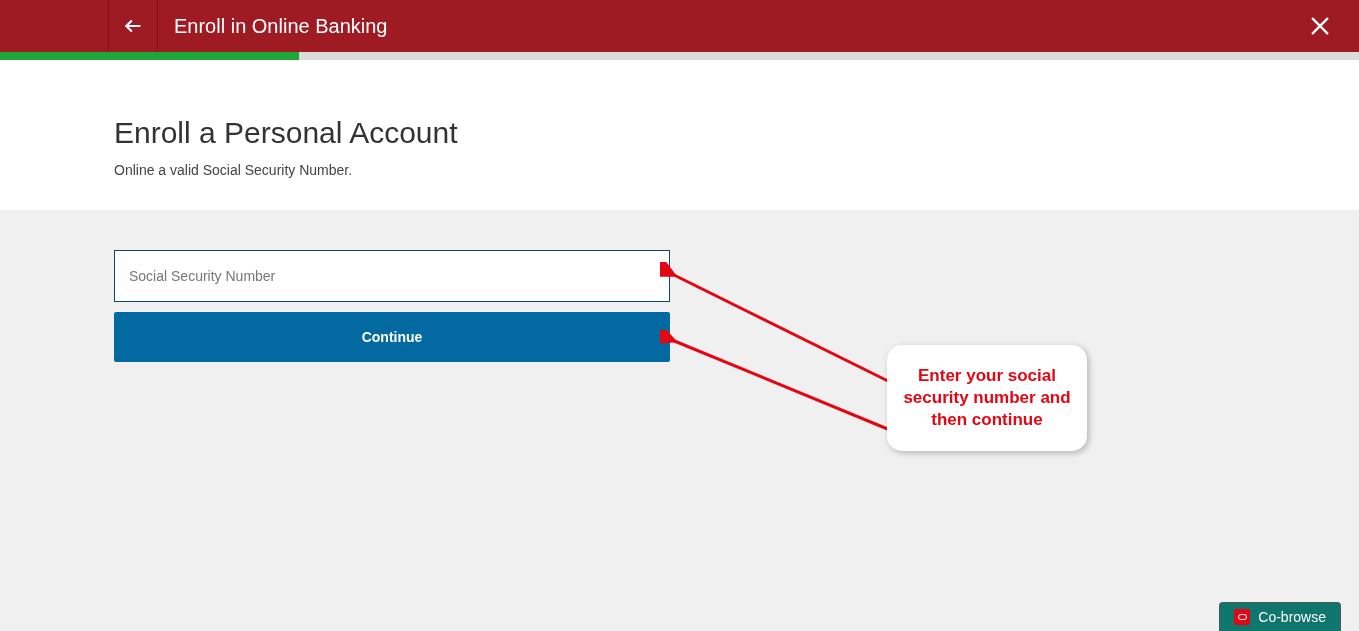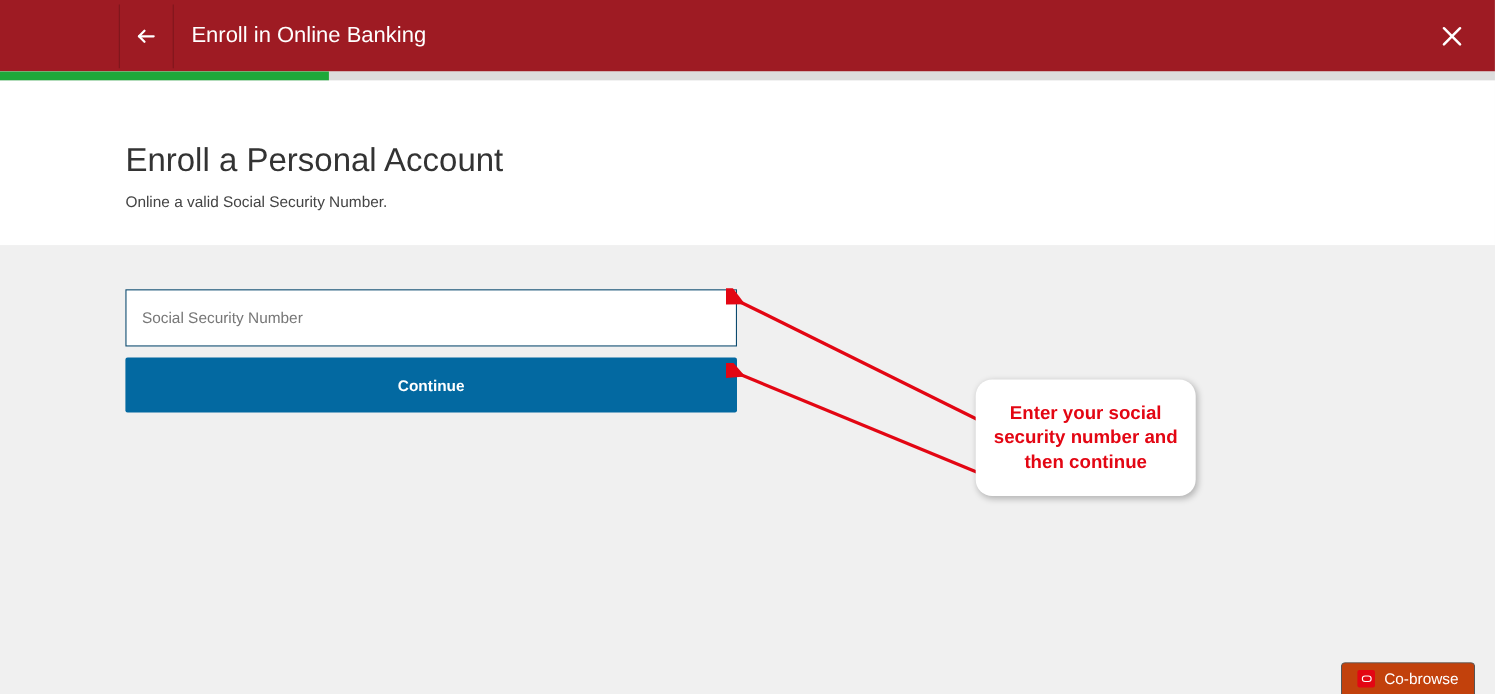--- a/index.html
+++ b/index.html
@@ -6,21 +6,21 @@
     body {
       font-family: Arial, Helvetica, sans-serif;
       background: #f0f0f0;
       width: 1359px;
       height: 631px;
       position: relative;
       overflow: hidden;
     }
     .top-bar {
       background: #9e1b23;
-      height: 65px;
+      height: 52px;
       display: flex;
       align-items: center;
       position: relative;
     }
     .back-btn {
       width: 50px;
       height: 58px;
       display: flex;
       align-items: center;
       justify-content: center;
@@ -125,21 +125,21 @@
       line-height: 1.3;
     }
     .arrow-svg {
       position: absolute;
       pointer-events: none;
     }
     .cobrowse {
       position: absolute;
       right: 18px;
       bottom: 0;
-      background: #c2410c;
+      background: #0f766e;
       border: 1px solid #555;
       border-bottom: none;
       border-radius: 4px 4px 0 0;
       padding: 6px 14px;
       display: flex;
       align-items: center;
       gap: 8px;
       cursor: pointer;
     }
     .cobrowse-text {

